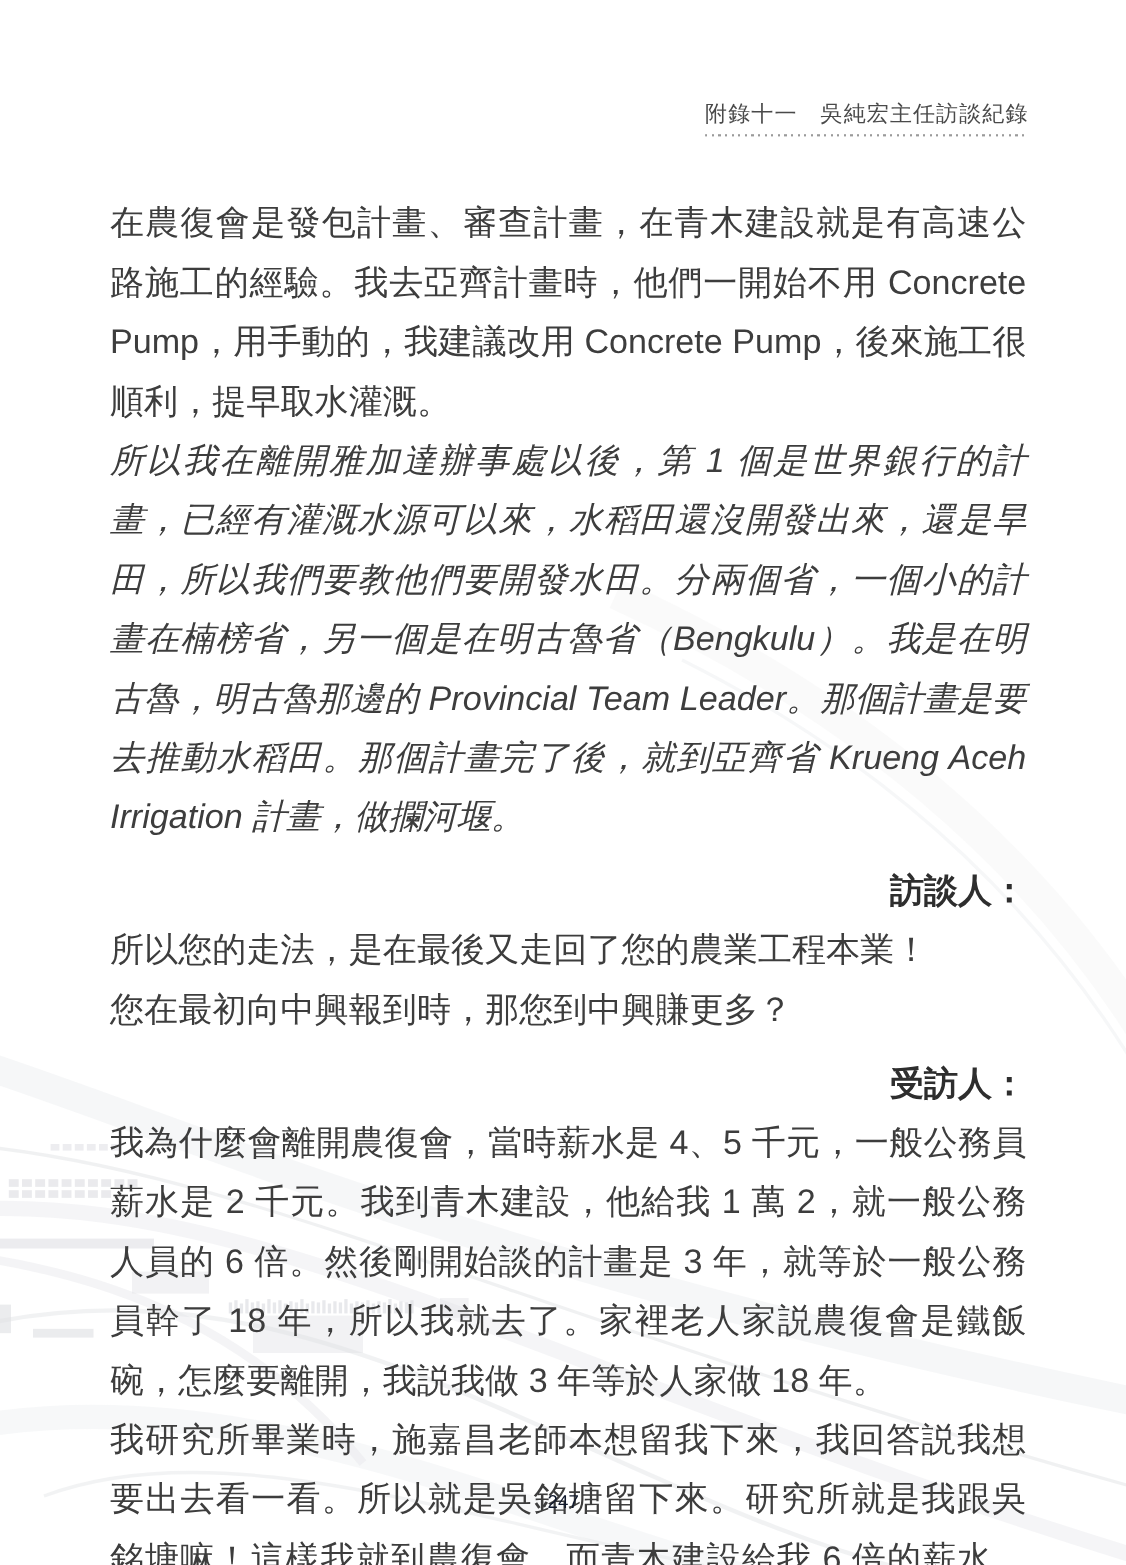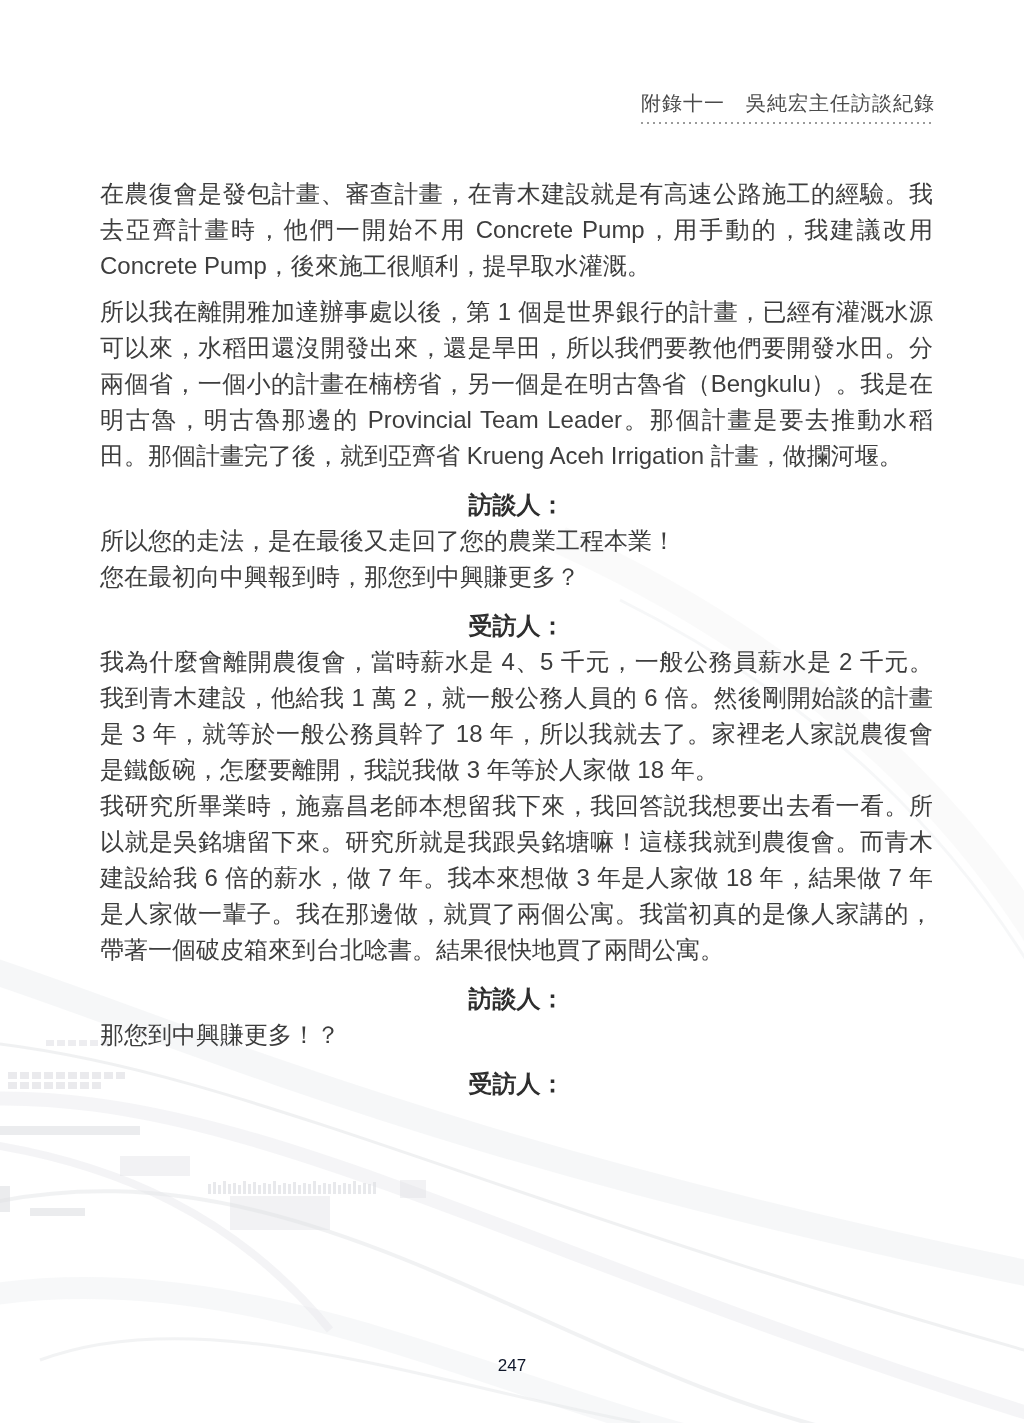--- a/index.html
+++ b/index.html
@@ -33,31 +33,31 @@
     background-image:repeating-linear-gradient(to right,#9a9a9a 0 2px,transparent 2px 6px);
     background-position:0 100%;
     background-size:100% 2px;
     background-repeat:no-repeat;
     margin-left:20px;
   }
   .doc-body{
     position:absolute;left:100px;top:176px;width:833px;z-index:1;
   }
   .blk{
-    font-size:24px;
-    line-height:36px;
+    font-size:31px;
+    line-height:54px;
     text-align:justify;
     color:var(--text-color);
   }
-  .blk.para:not(:first-child){margin-top:10px;}
+  .blk.para:not(:first-child){margin-top:0;font-style:italic;}
   .blk.speaker{
     margin-top:13px;
     font-weight:700;
     color:var(--heading-color);
-    text-align:center;
+    text-align:right;
   }
   .page-number{
     position:absolute;left:0;top:1356px;width:1024px;z-index:1;
     text-align:center;
     font-size:17px;
     color:#0f172a;
   }
 </style>
 </head>
 <body>

